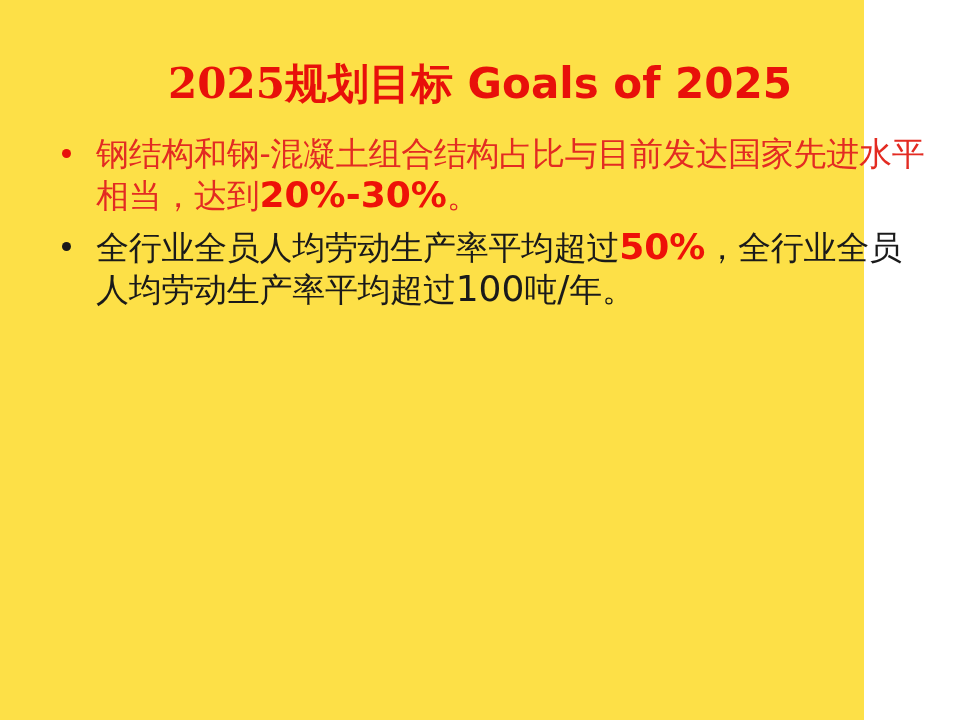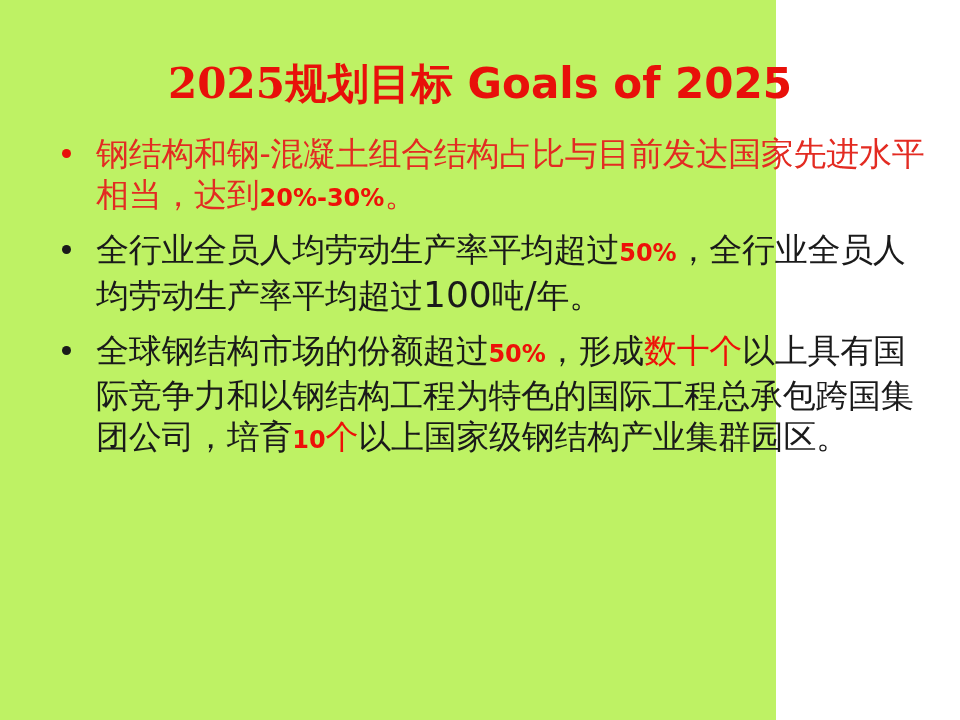--- a/index.html
+++ b/index.html
@@ -11,23 +11,23 @@
   body {
     width: 960px;
     height: 720px;
     overflow: hidden;
     font-family: "DejaVu Serif", serif;
     -webkit-font-smoothing: antialiased;
   }
 
   .slide {
     position: relative;
-    width: 776px;
+    width: 864px;
     height: 720px;
-    background: #bef264;
+    background: #fde047;
   }
 
   
   .slide-title {
     position: absolute;
     top: 58px;
     left: 0;
     width: 960px;
     text-align: center;
     color: #e8100a;
@@ -86,21 +86,21 @@
     background: #e8100a;
   }
 
   
   .hl {
     color: #ee1108;
   }
   .num {
     font-family: "DejaVu Sans", "Liberation Sans", sans-serif;
     font-weight: bold;
-    font-size: 24px;
+    font-size: 36px;
     color: #ee1108;
     letter-spacing: 0px;
   }
   .num-blk {
     font-family: "DejaVu Sans", "Liberation Sans", sans-serif;
     font-weight: normal;
     font-size: 36px;
     color: #1a1a1a;
     letter-spacing: 0px;
   }
@@ -127,19 +127,15 @@
       <span class="bullet-marker"></span>
       <span class="tx">钢结构和钢-混凝土组合结构占比与目前发达</span><span class="tx">国家先进水平相当，达到</span><span class="num">20%-30%</span><span class="tx">。</span>
     </li>
 
     <li class="bullet-item">
       <span class="bullet-marker"></span>
       <span class="tx">全行业全员人均劳动生产率平均超过</span><span class="num">50%</span><span class="tx">，全行业全员人均劳动生产率平均超过</span><span class="num-blk">100</span><span class="tx">吨</span><span class="num-blk">/</span><span class="tx">年。</span>
     </li>
 
 
-    <li class="bullet-item">
-      <span class="bullet-marker"></span>
-      <span class="tx">全球钢结构市场的份额超过</span><span class="num">50%</span><span class="tx">，形成</span><span class="hl">数十个</span><span class="tx">以上具有国际竞争力和以钢结构工程为特色的</span><span class="tx">国际工程总承包跨国集团公司，培育</span><span class="num">10</span><span class="hl">个</span><span class="tx">以上</span><span class="tx">国家级钢结构产业集群园区。</span>
-    </li>
 
   </ul>
 </div>
 
 </body></html>

